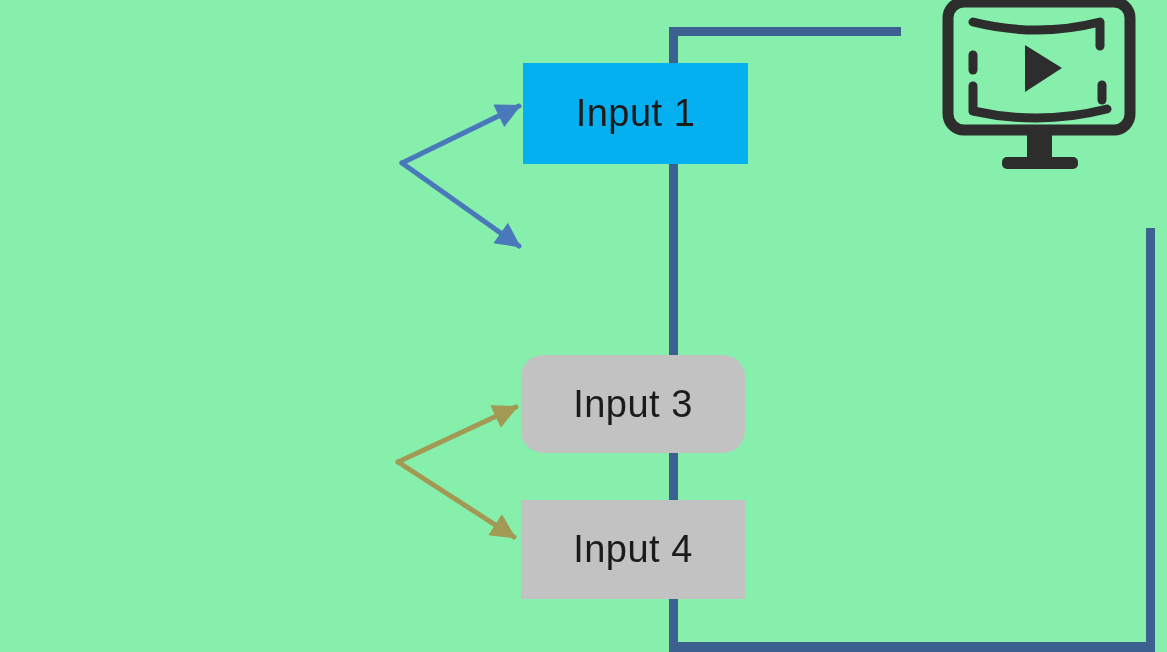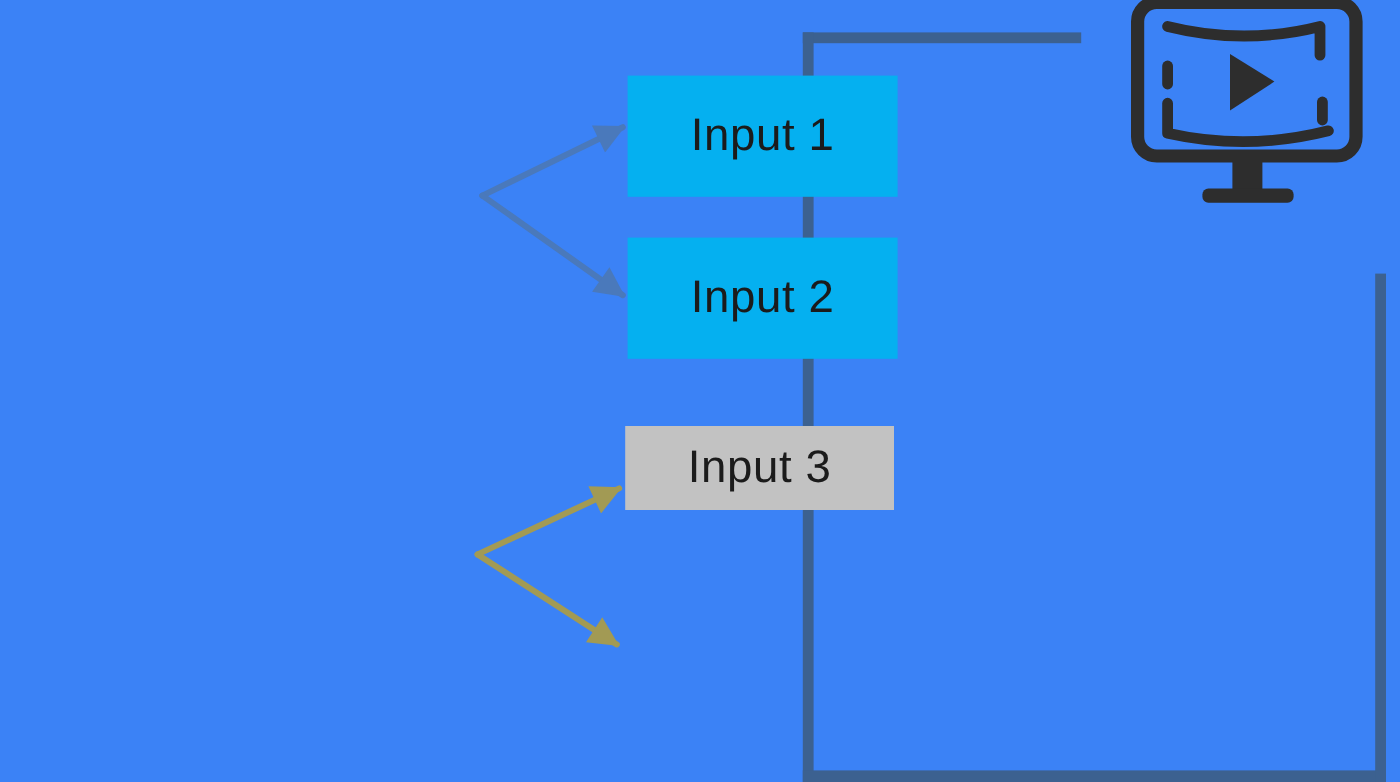--- a/index.html
+++ b/index.html
@@ -1,20 +1,20 @@
 <!DOCTYPE html>
 <html><head>
 <meta charset="utf-8">
 <style>
   html, body { margin: 0; padding: 0; background: #000; }
   #stage {
     position: relative;
     width: 1167px;
     height: 652px;
-    background: #3b82f6;
+    background: #86efac;
     overflow: hidden;
     font-family: "Liberation Sans", "DejaVu Sans", sans-serif;
   }
   
   .conn { position: absolute; background: #3c6190; z-index: 1; }
   #conn-top-h       { left: 669px; top: 27px;  width: 232px; height: 9px;  }
   #conn-main-v      { left: 669px; top: 27px;  width: 9px;   height: 625px;}
   #conn-bottom-h    { left: 669px; top: 642px; width: 486px; height: 10px; }
   #conn-right-v     { left: 1146px; top: 228px; width: 9px;  height: 424px;}
   
@@ -25,21 +25,21 @@
     align-items: center;
     justify-content: center;
     font-size: 38px;
     color: #1b1b1b;
     letter-spacing: 0.5px;
   }
   .node.cyan { background: #05b0f0; }
   .node.gray { background: #c2c2c2; }
   #node-input1 { left: 523px; top: 63px;  width: 225px; height: 101px; }
   #node-input2 { left: 523px; top: 198px; width: 225px; height: 101px; }
-  #node-input3 { left: 521px; top: 355px; width: 224px; height: 70px;  }
+  #node-input3 { left: 521px; top: 355px; width: 224px; height: 98px; border-radius: 22px;  }
   #node-input4 { left: 521px; top: 500px; width: 224px; height: 99px;  }
   
   .arrows { position: absolute; z-index: 2; }
   #blue-arrows  { left: 395px; top: 95px;  }
   #olive-arrows { left: 392px; top: 395px; }
   
   #receiver-card {
     position: absolute;
     left: 901px; top: 24px;
     width: 266px; height: 208px;
@@ -87,25 +87,25 @@
         <path d="M0,0 L10,5 L0,10 Z" fill="#a29a54"></path>
       </marker>
     </defs>
     <line x1="6" y1="67" x2="124" y2="12" stroke="#a29a54" stroke-width="5" stroke-linecap="round" marker-end="url(#head-olive)"></line>
     <line x1="6" y1="67" x2="122" y2="142" stroke="#a29a54" stroke-width="5" stroke-linecap="round" marker-end="url(#head-olive)"></line>
   </svg>
 
   <div class="node cyan" id="node-input1">
     <span>Input 1</span>
   </div>
-  <div class="node cyan" id="node-input2">
-    <span>Input 2</span>
-  </div>
   <div class="node gray" id="node-input3">
     <span>Input 3</span>
+  </div>
+  <div class="node gray" id="node-input4">
+    <span>Input 4</span>
   </div>
 
 
   <svg id="monitor-icon" width="200" height="180" viewBox="0 0 200 180">
     <g stroke="#2d2d2d" fill="none">
 
       <rect x="8" y="6" width="182" height="128" rx="16" stroke-width="11"></rect>
 
       <path d="M33,26 Q97,42 160,26 L160,50" stroke-width="9" stroke-linecap="round" stroke-linejoin="round"></path>
 

